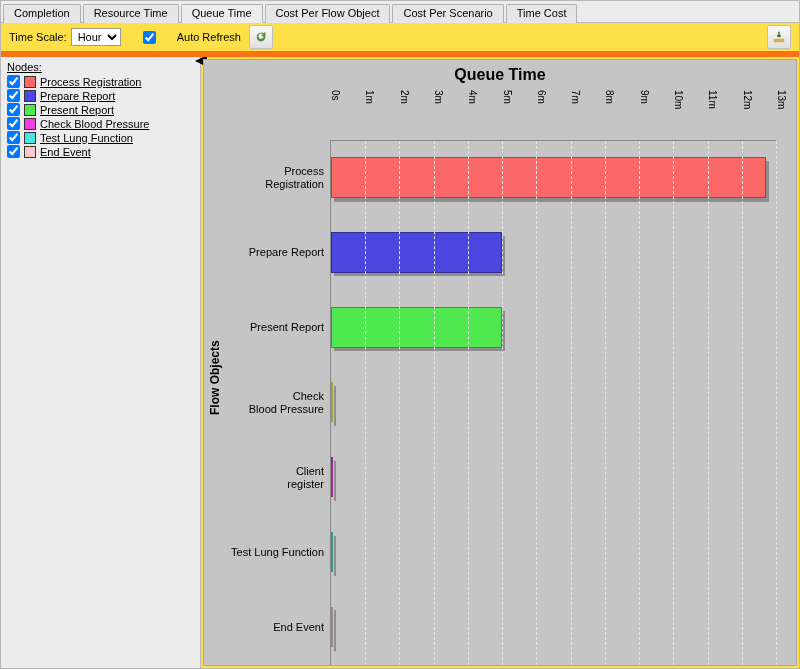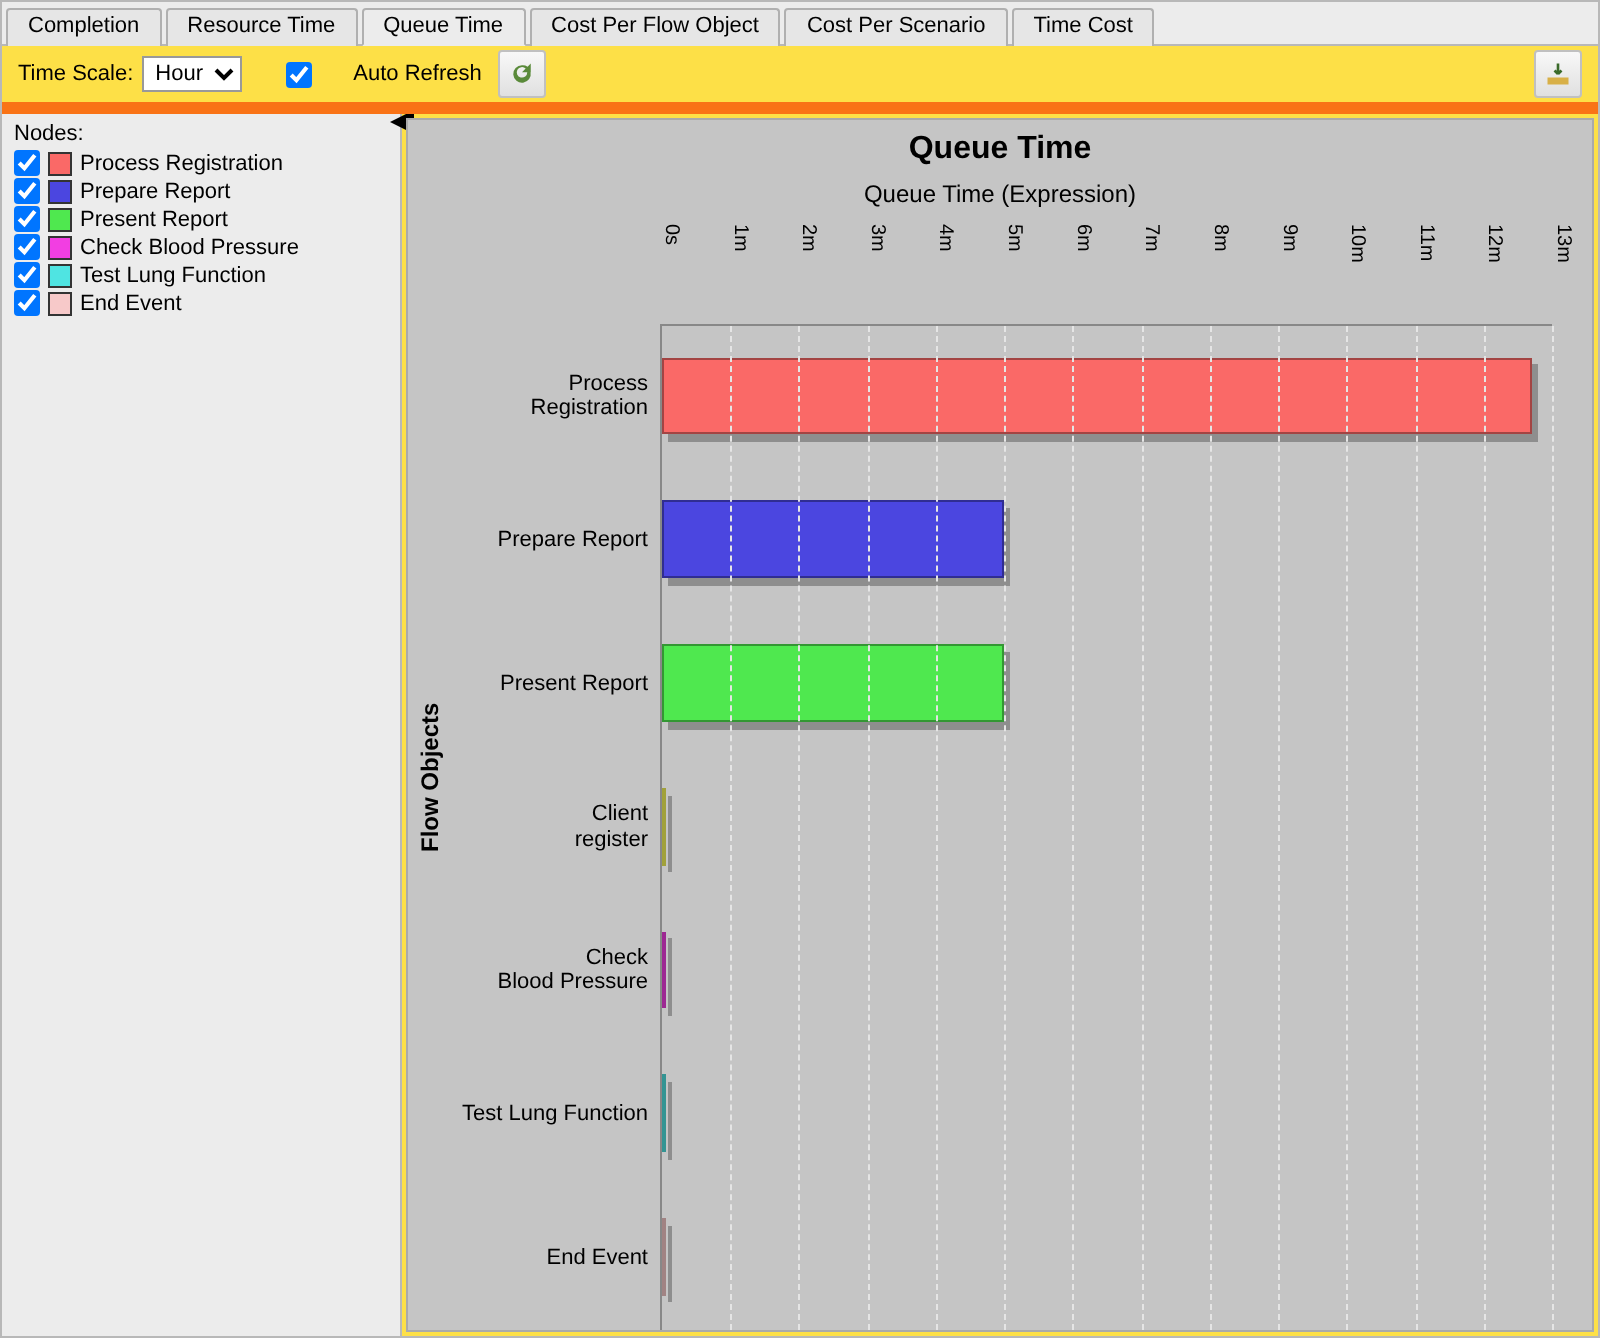--- a/index.html
+++ b/index.html
@@ -86,20 +86,21 @@
     flex: 1;
     display: flex;
     overflow: hidden;
   }
   .sidebar {
     width: 200px;
     border-right: 1px solid #b8b8b8;
     padding: 4px 6px;
     background: #ececec;
     position: relative;
+    text-decoration: underline;
   }
   .sidebar .title { font-size: 11px; margin-bottom: 2px; }
   .node-row {
     display: flex;
     align-items: center;
     gap: 4px;
     margin-bottom: 1px;
   }
   .swatch {
     width: 12px;
@@ -311,21 +312,20 @@
           <div class="node-row">
             <input type="checkbox" checked="" style="">
             <span class="swatch" style="background: rgb(247, 201, 201);"></span>
             <span>End Event</span>
           </div>
         </div>
     </div>
 
     <div class="chart-area">
       <div class="chart-title">Queue Time</div>
-      <div class="chart-subtitle">Queue Time (Expression)</div>
       <div class="chart-body">
         <div class="y-axis-label">Flow Objects</div>
         <div class="plot-column">
           <div class="tick-row">
             <div class="y-labels"></div>
             <div class="tick-strip" id="tick-strip">
                 <div class="tick-label" style="left: 0%;">0s</div>
                 <div class="tick-label" style="left: 7.69231%;">1m</div>
                 <div class="tick-label" style="left: 15.3846%;">2m</div>
                 <div class="tick-label" style="left: 23.0769%;">3m</div>
@@ -339,22 +339,22 @@
                 <div class="tick-label" style="left: 84.6154%;">11m</div>
                 <div class="tick-label" style="left: 92.3077%;">12m</div>
                 <div class="tick-label" style="left: 100%;">13m</div>
               </div>
           </div>
           <div class="plot-row">
             <div class="y-labels" id="y-cats">
                 <div class="y-cat">Process Registration</div>
                 <div class="y-cat">Prepare Report</div>
                 <div class="y-cat">Present Report</div>
+                <div class="y-cat">Check<br>Blood Pressure</div>
                 <div class="y-cat">Client<br>register</div>
-                <div class="y-cat">Check<br>Blood Pressure</div>
                 <div class="y-cat">Test Lung Function</div>
                 <div class="y-cat">End Event</div>
               </div>
             <div class="plot" id="plot">
               <div class="bars" id="bars">
                   <div class="bar-slot">
                     <div class="bar-shadow" style="width: 97.6923%;"></div>
                     <div class="bar" style="width: 97.6923%; background: rgb(250, 105, 103);"></div>
                   </div>
                   <div class="bar-slot">

